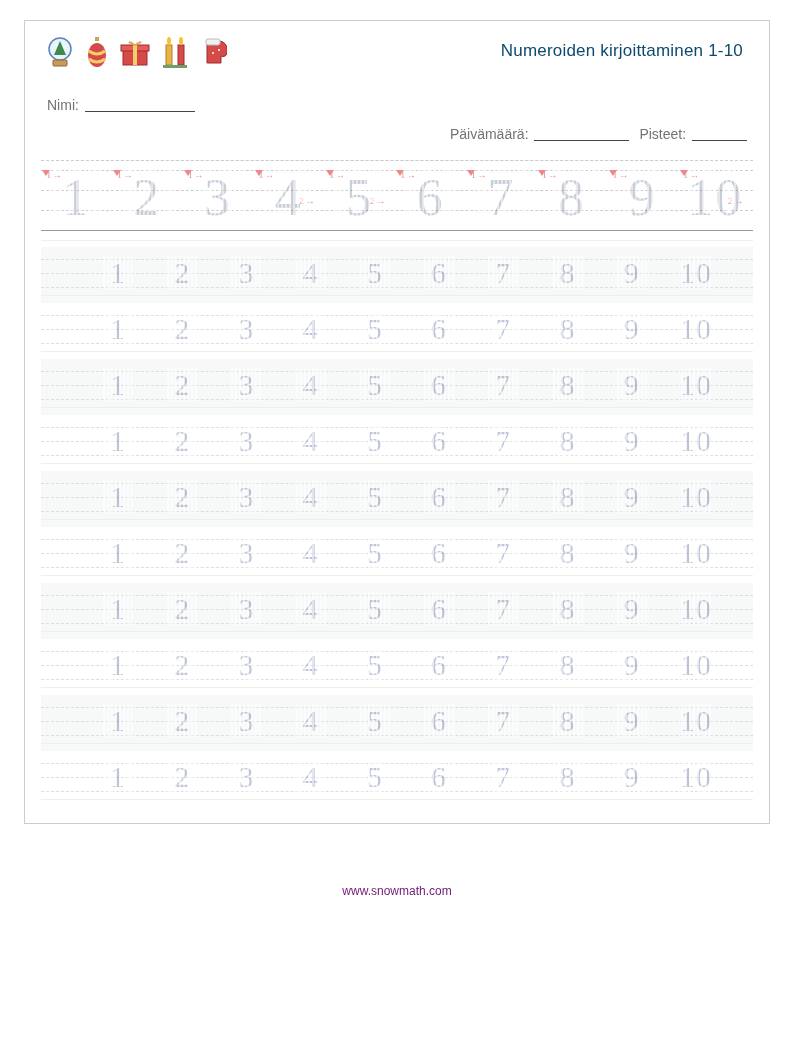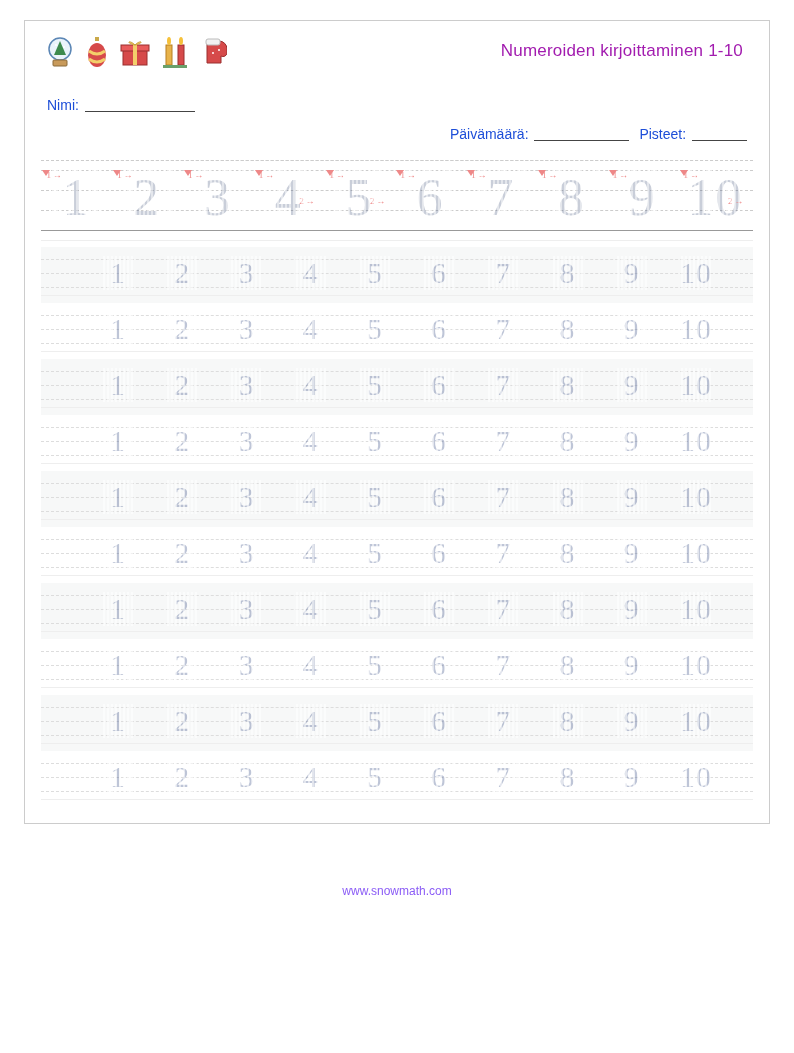--- a/index.html
+++ b/index.html
@@ -26,31 +26,31 @@
     padding: 14px 20px 10px 20px;
   }
   .icons-row {
     display: flex;
     gap: 10px;
     align-items: flex-end;
   }
   .icons-row svg { display:block; }
   .title {
     font-size: 17px;
-    color: #a21caf;
+    color: #0c4a6e;
     padding-top: 6px;
     padding-right: 6px;
     letter-spacing: .2px;
   }
   .info-row {
     display: flex;
     justify-content: space-between;
     padding: 18px 22px 18px 22px;
     font-size: 14px;
-    color: #1d4ed8;
+    color: #737373;
   }
   .info-left { display:flex; align-items:baseline; gap:4px;}
   .info-right { display:flex; align-items:baseline; gap:10px;margin-top:29px;}
   .blank-long {
     display:inline-block;
     border-bottom: 1px solid #444;
     width: 110px;
     height: 12px;
     margin-left:2px;
     position:relative;
@@ -189,21 +189,21 @@
     position:absolute;
     inset:0;
     background:
       repeating-linear-gradient(90deg, rgba(255,255,255,.0) 0 2px, rgba(255,255,255,.5) 2px 4px);
     pointer-events:none;
   }
 
   .footer {
     text-align:center;
     font-size: 12px;
-    color: #8b5cf6;
+    color: #701a75;
     margin-top: 60px;
   }
 </style>
 </head>
 <body>
 
 <div class="page">
   <div class="frame">
 
     <div class="header">

